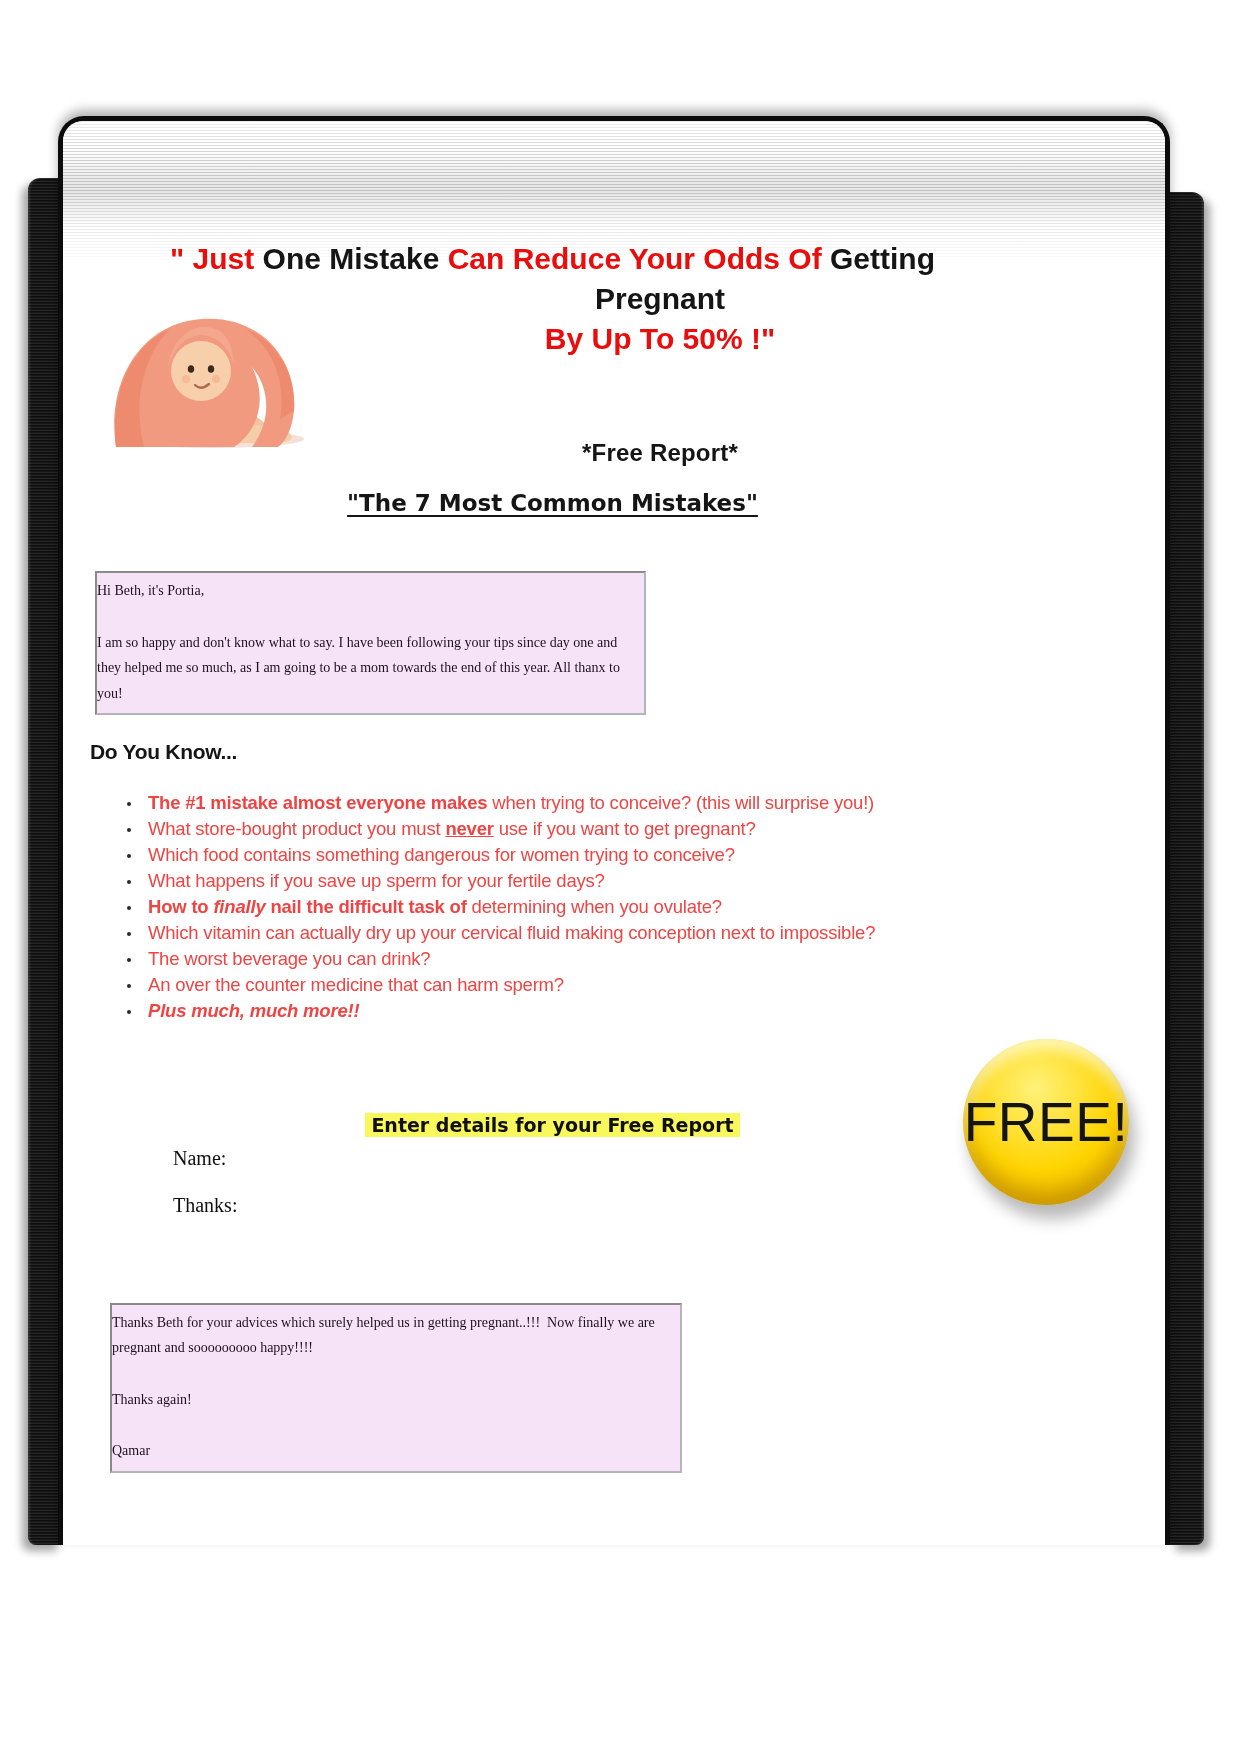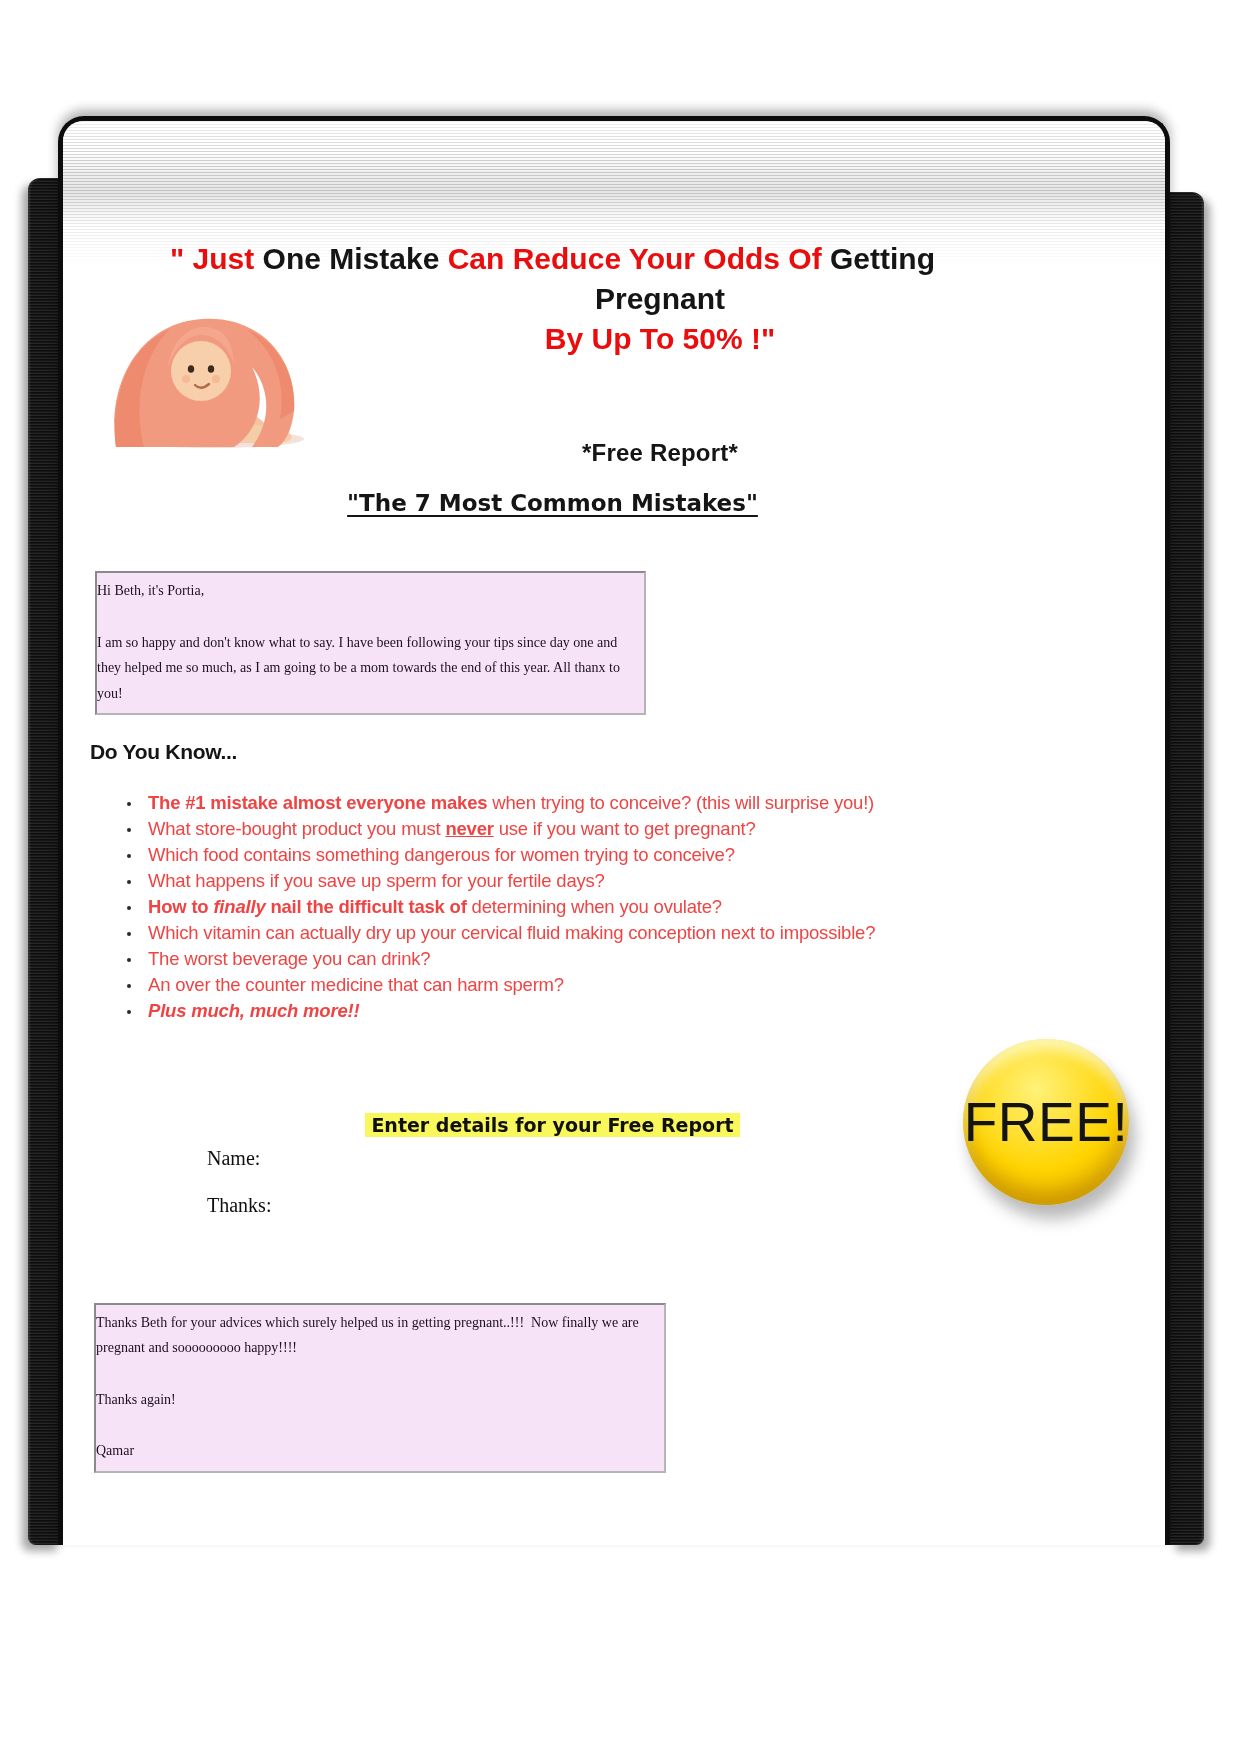--- a/index.html
+++ b/index.html
@@ -68,21 +68,21 @@
 
   .tbox{
     background:var(--pink-box);
     border:2px solid #8a8a8a;border-right-color:#b5b5b5;border-bottom-color:#b5b5b5;
     font-family:Liberation Serif, serif;font-size:14px;line-height:25.5px;color:#1c1020;
     padding:5px 10px 7px 0;
   }
   .tbox p{white-space:pre-wrap;}
   .tbox p + p{margin-top:26px;}
   .tbox.top{margin-left:5px;margin-top:55px;width:551px;}
-  .tbox.bottom{margin-left:4px;margin-top:84px;width:572px;}
+  .tbox.bottom{margin-left:20px;margin-top:84px;width:572px;}
 
   .doyou{margin-top:25px;font-weight:bold;font-size:21px;letter-spacing:-0.3px;}
 
   ul.benefits{list-style:none;margin-top:26px;padding-left:58px;}
   ul.benefits li{
     position:relative;font-size:18.5px;line-height:26px;letter-spacing:-0.2px;color:#ef4444;
   }
   ul.benefits li::before{
     content:"";position:absolute;left:-21px;top:12px;width:4px;height:4px;
     background:#2a2a2a;border-radius:50%;
@@ -100,21 +100,21 @@
     display:flex;align-items:center;justify-content:center;
   }
   .badge span{font-size:55px;color:#141414;letter-spacing:0.5px;}
 
   .optin-head-wrap{margin-top:89px;text-align:center;}
   .optin-head{
     display:inline-block;background:var(--hl);
     font-family:"DejaVu Sans",sans-serif;font-weight:bold;font-size:19px;
     padding:1px 6px;color:#101010;
   }
-  .field-row{margin-left:117px;font-family:"Liberation Serif",serif;font-size:20px;color:#101010;}
+  .field-row{margin-left:83px;font-family:"Liberation Serif",serif;font-size:20px;color:#101010;}
   .field-row.name{margin-top:10px;}
   .field-row.email{margin-top:23px;}
   .field-row input{
     width:200px;height:22px;border:none;background:transparent;outline:none;
     font-family:"Liberation Serif",serif;font-size:18px;vertical-align:middle;margin-left:8px;
   }
 </style>
 </head>
 <body>
 

